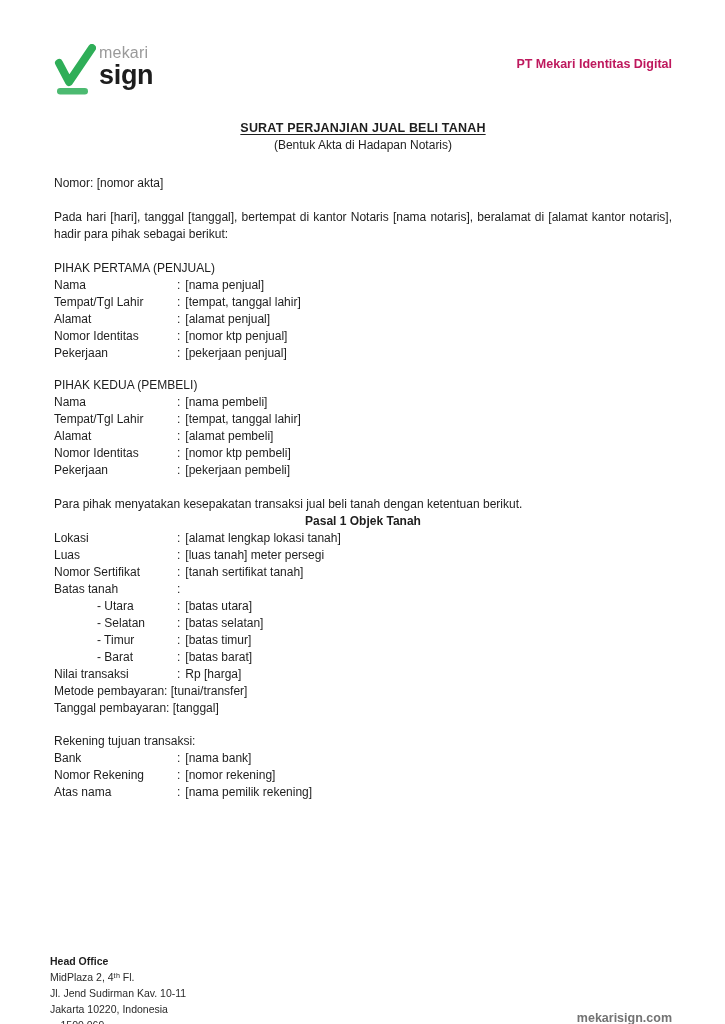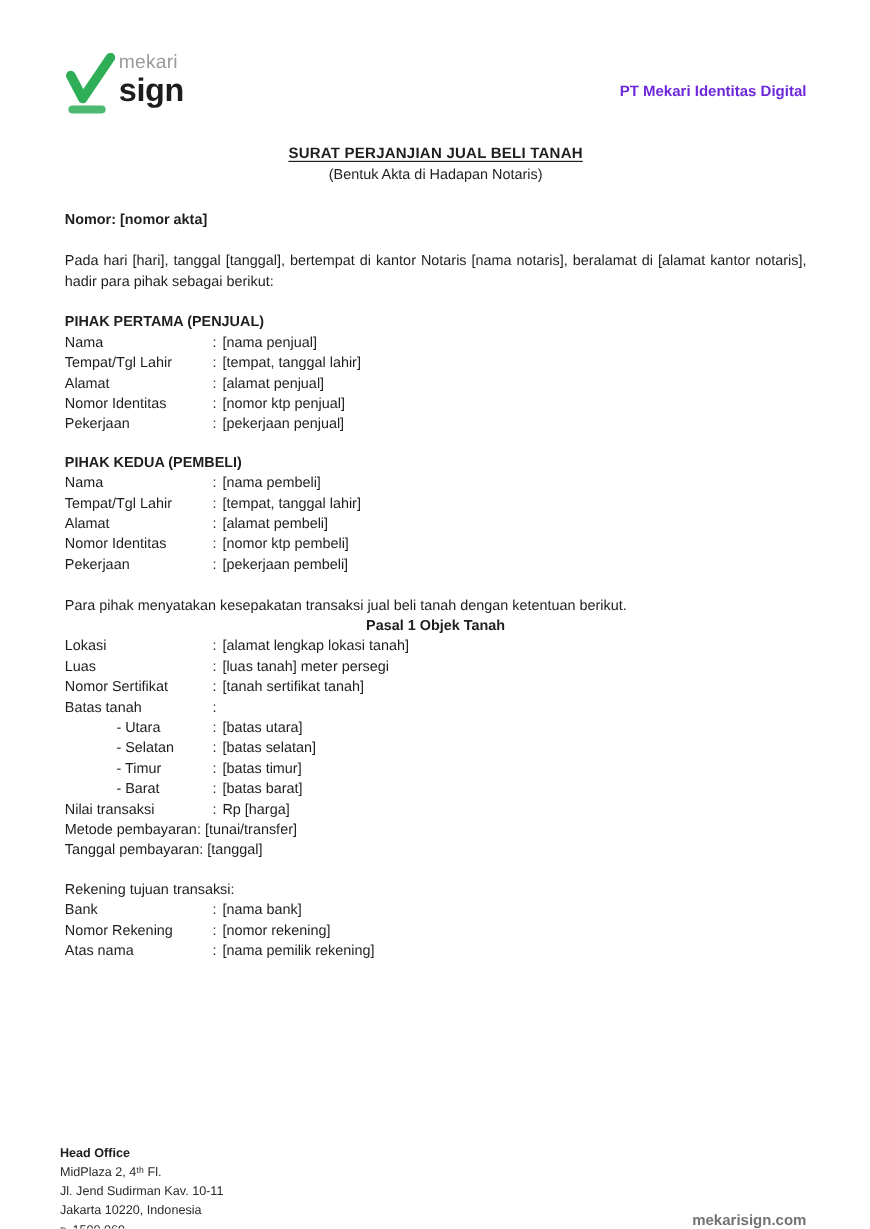--- a/index.html
+++ b/index.html
@@ -14,29 +14,29 @@
     padding:44px 53px 0 54px;
     overflow:hidden;
   }
   
   .header{display:flex;justify-content:space-between;align-items:flex-start;height:58px;}
   .logo{display:flex;align-items:flex-start;}
   .logo-icon{width:42px;height:52px;flex:none;}
   .logo-text{margin-left:3px;display:flex;flex-direction:column;}
   .brand-top{font-size:16px;line-height:18px;font-weight:500;color:#9a9a9a;letter-spacing:.2px;}
   .brand-bottom{font-size:27px;line-height:26px;font-weight:800;color:#1d1d1d;letter-spacing:-.3px;}
-  .company{font-size:12.5px;font-weight:bold;color:#6d28d9;margin-top:24px;text-align:right;}
+  .company{font-size:12.5px;font-weight:bold;color:#be185d;margin-top:12px;text-align:right;}
   
   .title-block{margin-top:18px;text-align:center;}
   .doc-title{font-weight:bold;font-size:12.5px;text-decoration:underline;text-underline-offset:2px;text-decoration-thickness:1.4px;letter-spacing:.2px;}
   .doc-subtitle{font-size:12px;}
   
-  .nomor{margin-top:21px;font-weight:bold;}
+  .nomor{margin-top:21px;}
   .para{margin:17px 0 0 0;text-align:justify;}
-  .section-heading{font-weight:bold;}
+  .section-heading{font-weight:normal;}
   .party{margin-top:17px;}
   .party2{margin-top:15px;}
   .agreement{margin:17px 0 0 0;}
   .pasal-heading{text-align:center;font-weight:bold;}
   .pasal2-heading{margin-top:15px;}
   .rekening-head{margin-top:16px;}
   .kvrow{display:flex;}
   .kv-label{width:123px;flex:none;}
   .kvrow.sub .kv-label{padding-left:43px;box-sizing:border-box;}
   .kv-colon{margin-right:5px;}

